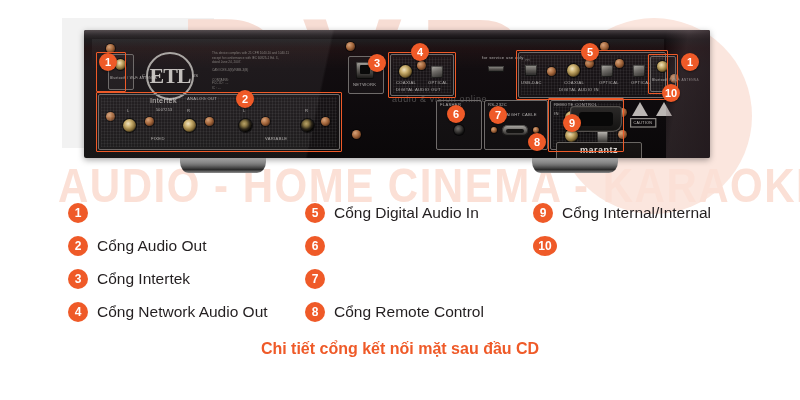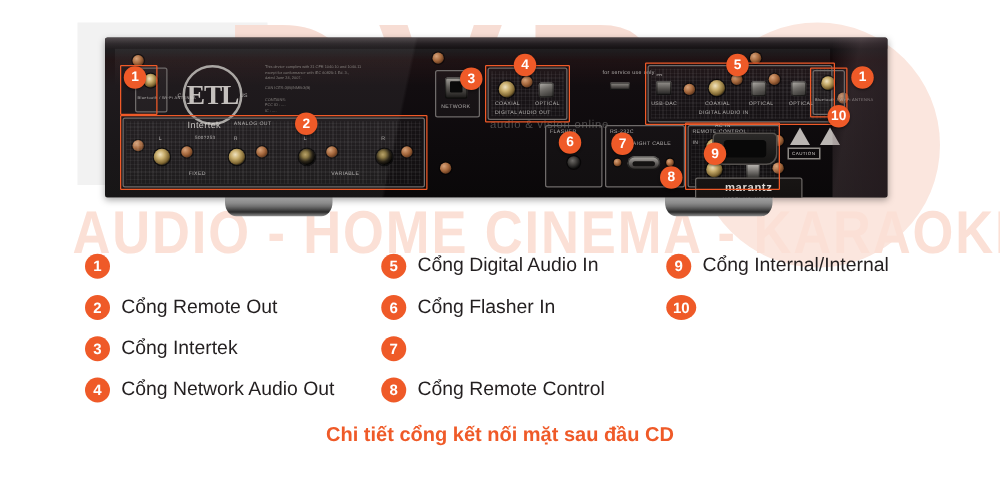--- a/index.html
+++ b/index.html
@@ -563,40 +563,39 @@
 </div>
 
 <div id="legend">
 
   <div class="legend-col" id="legend-col-1">
     <div class="legend-item">
       <div class="badge">1</div>
     </div>
     <div class="legend-item">
       <div class="badge">2</div>
-      <div class="legend-label">Cổng Remote Out</div>
+      <div class="legend-label">Cổng Audio Out</div>
     </div>
     <div class="legend-item">
       <div class="badge">3</div>
       <div class="legend-label">Cổng Intertek</div>
     </div>
     <div class="legend-item">
       <div class="badge">4</div>
       <div class="legend-label">Cổng Network Audio Out</div>
     </div>
   </div>
 
   <div class="legend-col" id="legend-col-2">
     <div class="legend-item">
       <div class="badge">5</div>
       <div class="legend-label">Cổng Digital Audio In</div>
     </div>
     <div class="legend-item">
       <div class="badge">6</div>
-      <div class="legend-label">Cổng Flasher In</div>
     </div>
     <div class="legend-item">
       <div class="badge">7</div>
     </div>
     <div class="legend-item">
       <div class="badge">8</div>
       <div class="legend-label">Cổng Remote Control</div>
     </div>
   </div>
 

